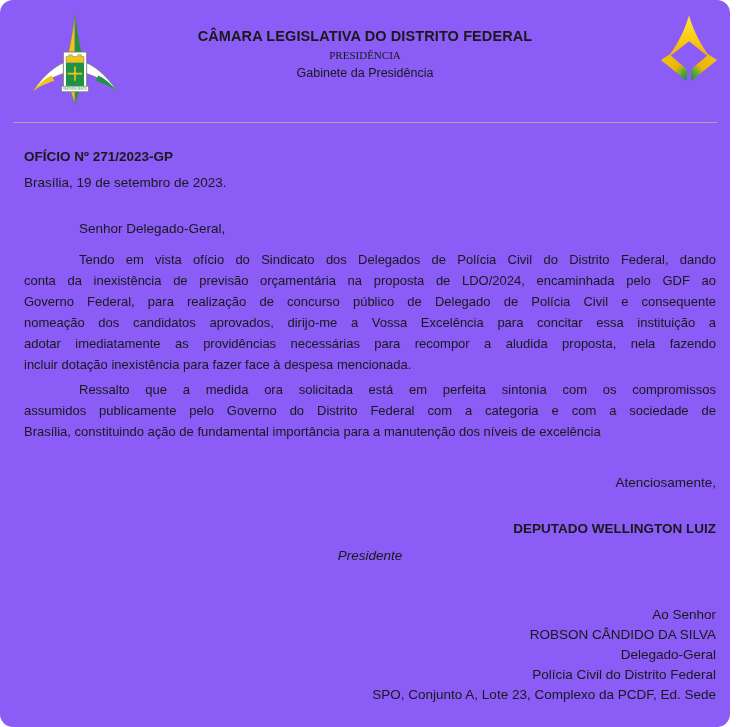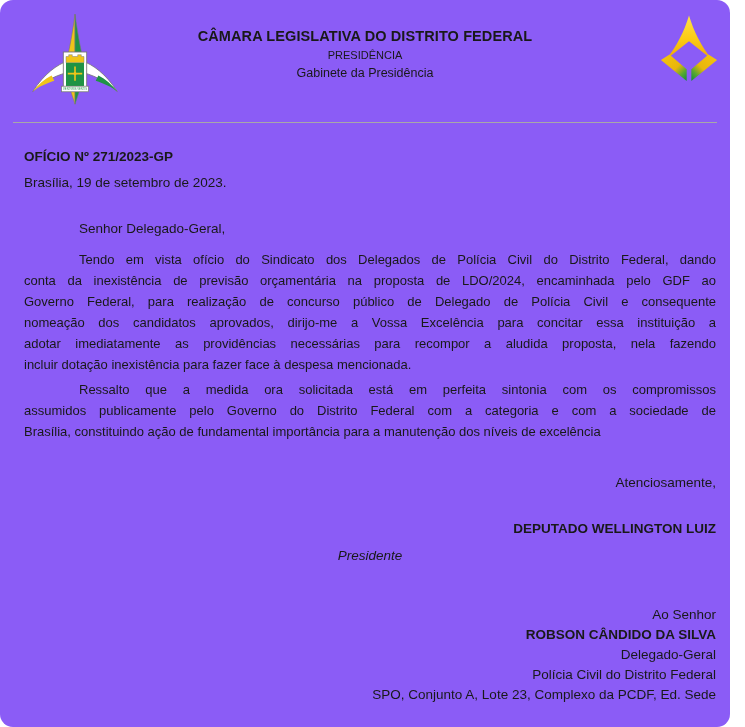--- a/index.html
+++ b/index.html
@@ -15,21 +15,21 @@
     width: 730px; height: 727px;
     background: #8b5cf6;
     overflow: hidden;
     border-radius: 13px;
   }
   
   .emblem-left { position: absolute; left: 30px; top: 12px; width: 90px; height: 98px; }
   .logo-right  { position: absolute; left: 650px; top: 12px; width: 78px; height: 96px; }
   .hdr-text { position: absolute; left: 130px; right: 130px; top: 28px; text-align: center; }
   .org    { font-size: 14.5px; font-weight: bold; letter-spacing: 0.1px; line-height: 17px; }
-  .dept   { font-size: 11px;   margin-top: 4px; line-height: 13px; }
+  .dept   { font-size: 11px;   margin-top: 4px; line-height: 13px; font-family: Liberation Serif, serif; }
   .office { font-size: 12.5px; margin-top: 4px; line-height: 15px; }
   .rule { position: absolute; top: 122px; left: 13px; right: 13px; height: 0; border-top: 1px solid #a8a8a8; }
   
   .body { position: absolute; top: 122px; left: 24px; width: 692px; font-size: 13.5px; }
   .ofnum { margin-top: 27px; font-weight: bold; }
   .date  { margin-top: 11px; text-align: left; }
   .salut { margin-top: 31px; padding-left: 55px; }
   .para  { margin-top: 13px; font-size: 13px; }
   .para + .para { margin-top: 4px; }
   .para .pline {
@@ -38,21 +38,21 @@
     text-align-last: justify;
     white-space: normal;
   }
   .para .pline:first-child { text-indent: 55px; }
   .para .pline:last-child  { text-align-last: left; }
   .closing { margin-top: 33px; text-align: right; }
   .signer  { margin-top: 31px; text-align: right; font-weight: bold; }
   .role    { margin-top: 12px; text-align: center; font-style: italic; }
   .recipient { margin-top: 42px; }
   .recipient > div { line-height: 20px; text-align: right; }
-  .recipient .bold { font-weight: bold; padding-left: 24px; }
+  .recipient .bold { font-weight: normal; padding-left: 24px; }
 </style>
 </head>
 <body>
 
 <div class="page">
 
   <header>
 
     <svg class="emblem-left" viewBox="0 0 100 108" aria-hidden="true">
 

